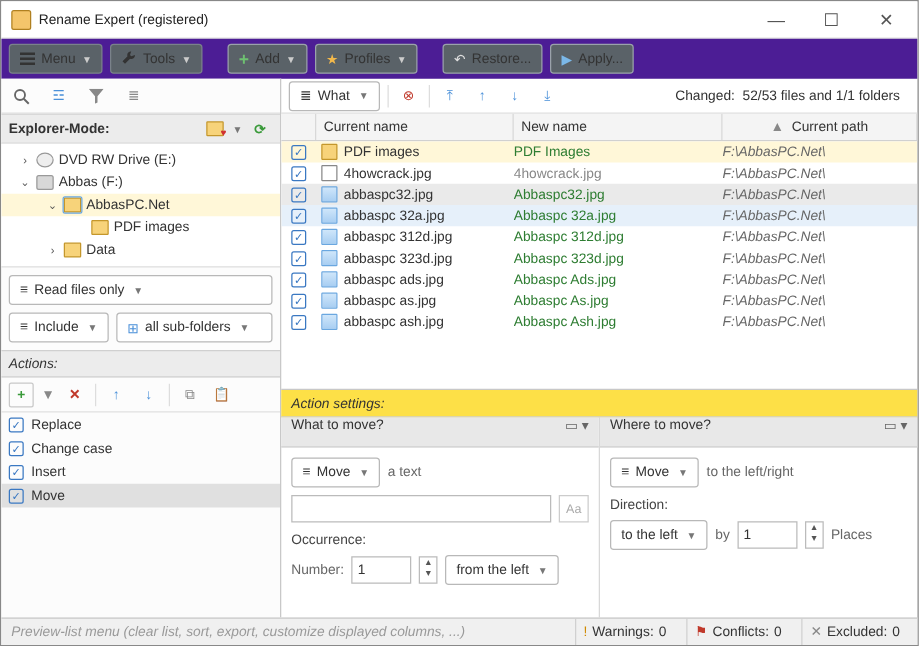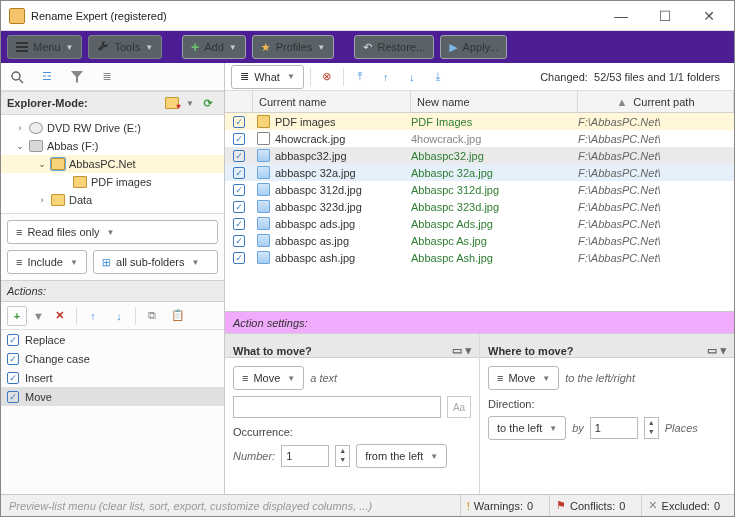--- a/index.html
+++ b/index.html
@@ -62,29 +62,29 @@
 .grow .c1{width:20px;display:flex;justify-content:center}
 .grow .c2{width:138px;padding-left:2px;white-space:nowrap;overflow:hidden}
 .grow .c3{width:167px;white-space:nowrap;overflow:hidden;color:#2e7d32}
 .grow .c3.grey{color:#888}
 .grow .c4{flex:1;font-style:italic;color:#666;white-space:nowrap;overflow:hidden}
 .fico{width:13px;height:13px;border-radius:1px}
 .fico.folder{background:#f7d37a;border:1px solid #c4972c}
 .fico.img{border:1px solid #6aa7e0;background:linear-gradient(#cfe6fa,#a8cef2)}
 .fico.pdf{border:1px solid #888;background:#fff;position:relative}
 .botsplit{height:182px;display:flex;flex-direction:column}
-.setthdr{height:22px;background:#f0abfc;border-bottom:1px solid #d0d0d0;display:flex;align-items:center;padding:0 8px;font-style:italic;color:#555}
+.setthdr{height:22px;background:#fde047;border-bottom:1px solid #d0d0d0;display:flex;align-items:center;padding:0 8px;font-style:italic;color:#555}
 .panes{flex:1;display:flex}
 .pane{flex:1;display:flex;flex-direction:column;border-right:1px solid #d8d8d8}
 .pane:last-child{border-right:none}
-.panetitle{height:24px;background:#e8e8e8;border-bottom:1px solid #d0d0d0;display:flex;align-items:flex-end;padding:0 8px;font-weight:bold;color:#444}
+.panetitle{height:24px;background:#e8e8e8;border-bottom:1px solid #d0d0d0;display:flex;align-items:flex-start;padding:0 8px;font-weight:normal;color:#444}
 .panetitle .spacer{flex:1}
 .panebody{flex:1;padding:8px;display:flex;flex-direction:column;gap:6px}
 .frow{display:flex;align-items:center;gap:6px}
-.lbl-it{font-style:italic;color:#666}
+.lbl-it{color:#666}
 .txtin{flex:1;height:22px;border:1px solid #bbb;padding:0 4px;background:#fff}
 .aa{width:24px;height:22px;border:1px solid #ccc;display:flex;align-items:center;justify-content:center;color:#aaa;font-size:10px}
 .numin{width:48px;height:22px;border:1px solid #bbb;padding:0 4px;background:#fff}
 .spinbtns{display:inline-flex;flex-direction:column;border:1px solid #bbb;height:22px}
 .spinbtns span{font-size:7px;line-height:1;padding:1px 3px;color:#555}
 .section-lbl{color:#444;margin-top:2px}
 .status{height:22px;border-top:1px solid #c8c8c8;background:#f0f0f0;display:flex;align-items:center;padding:0 8px;gap:10px}
 .status .hint{color:#999;font-style:italic;flex:1}
 .stat{display:flex;align-items:center;gap:4px;color:#555;padding:0 6px;border-left:1px solid #d0d0d0;height:100%}
 svg{display:block}

